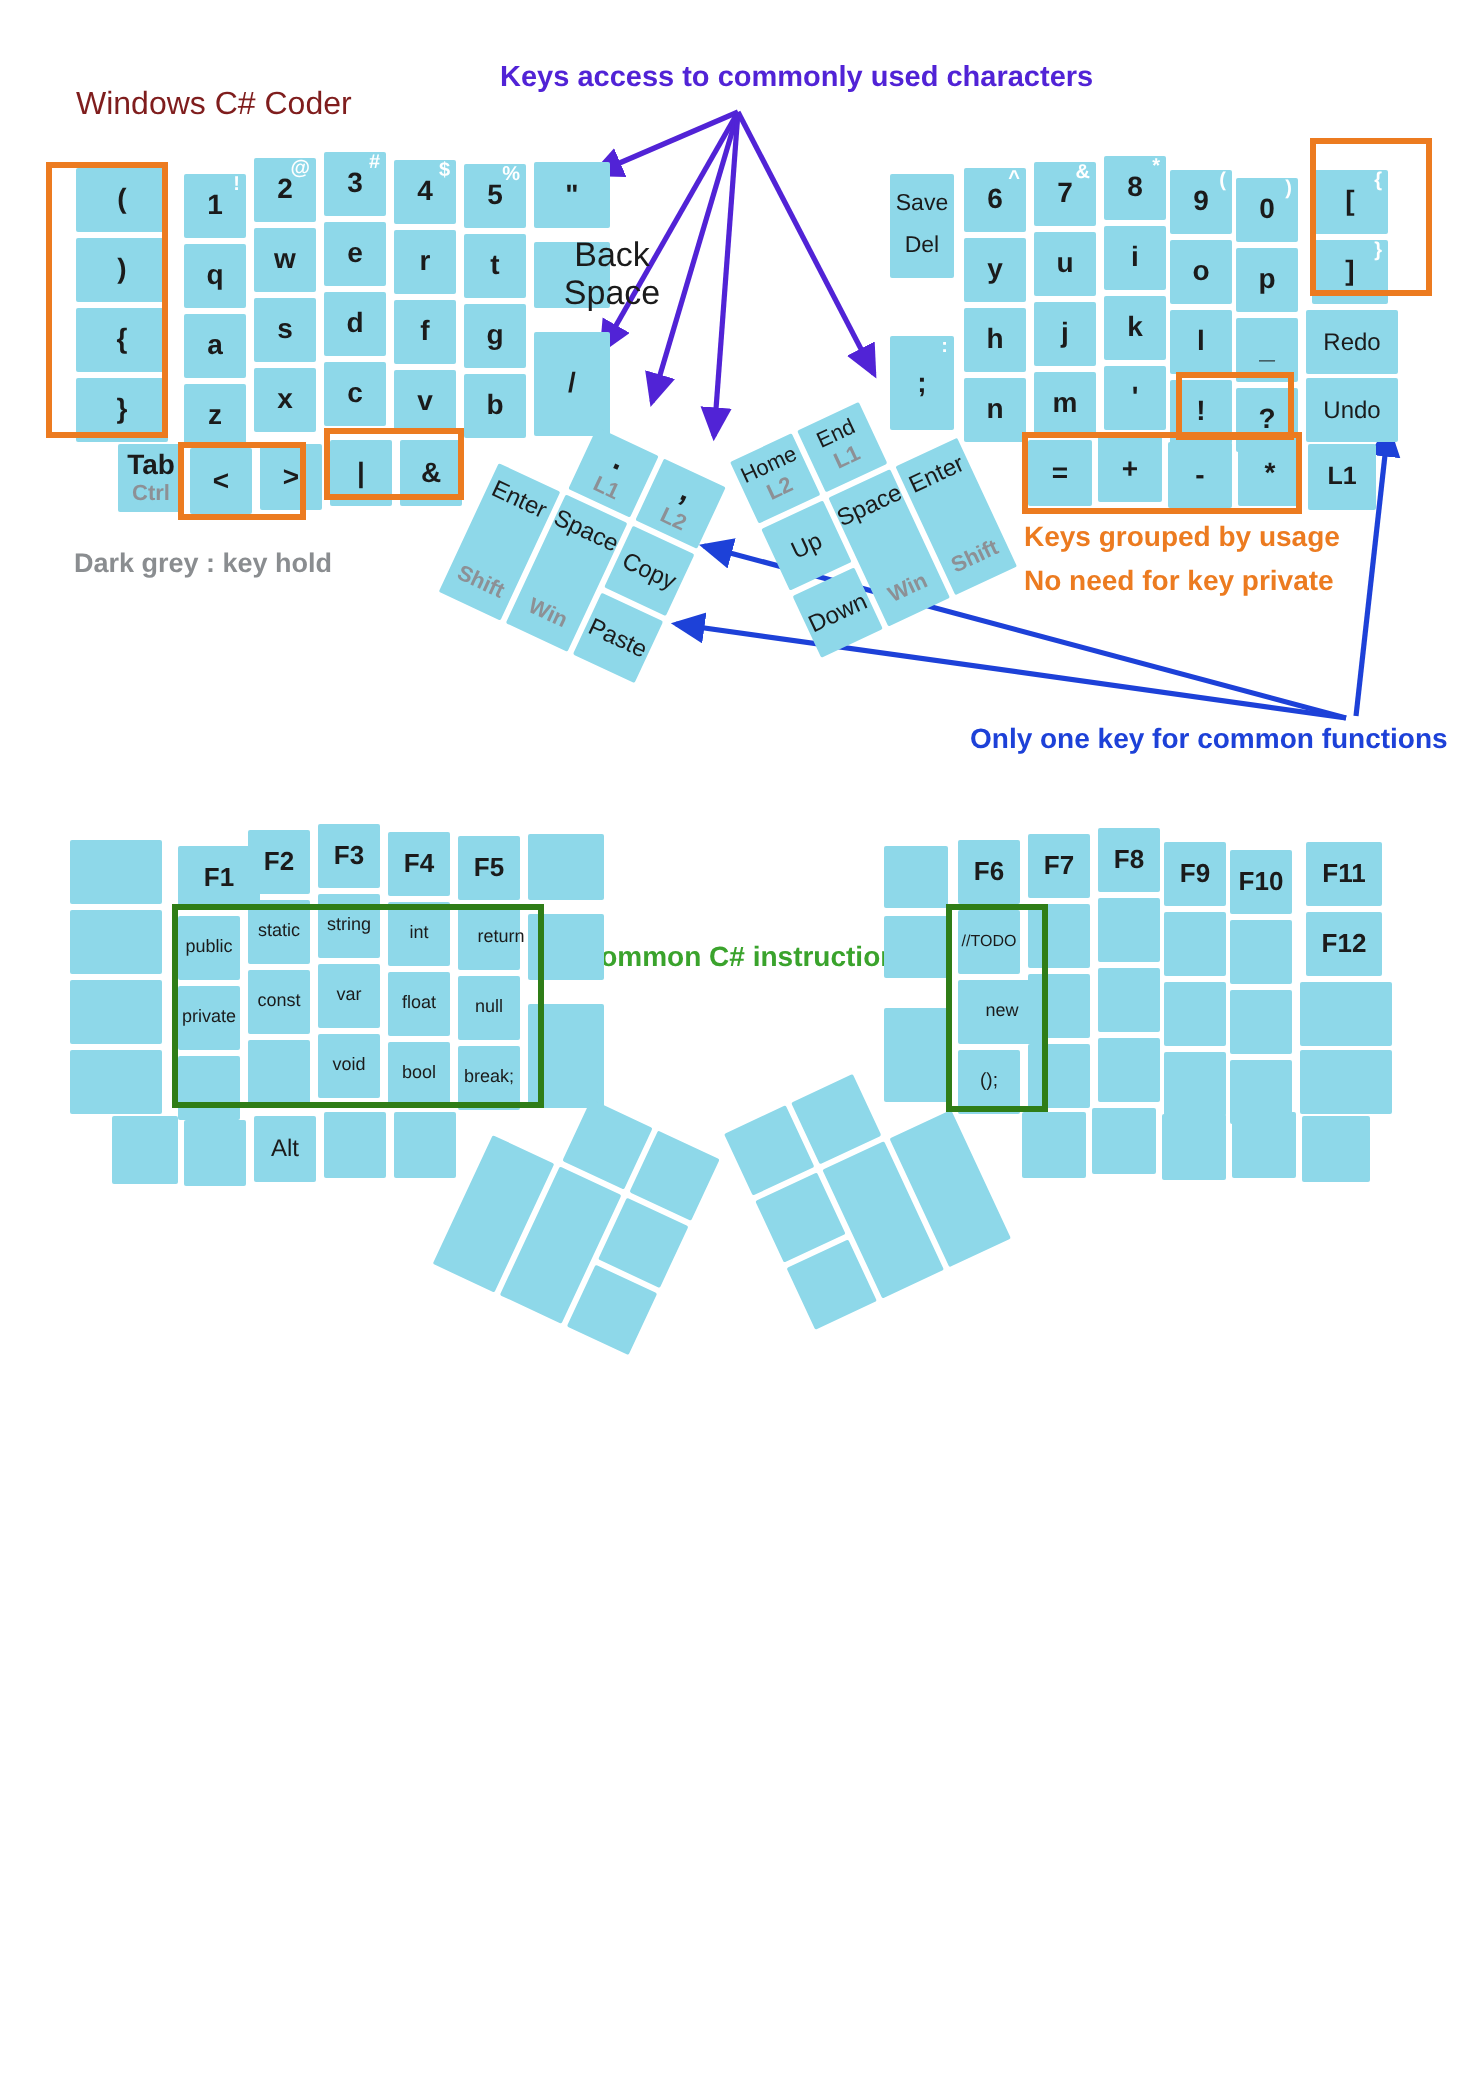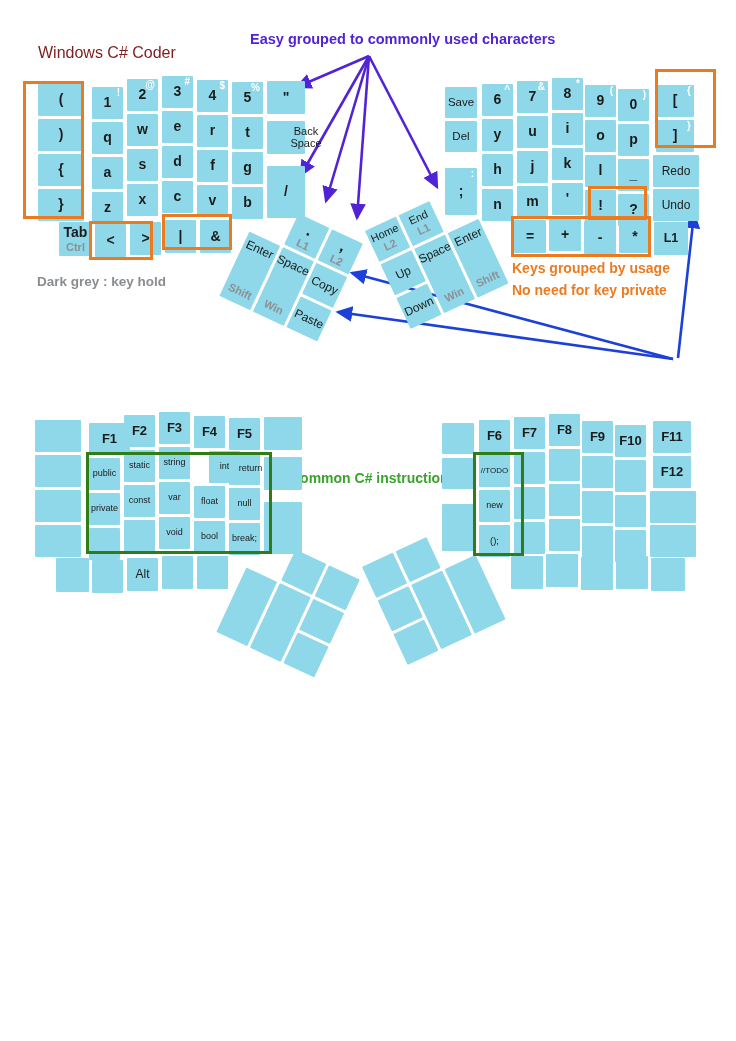--- a/index.html
+++ b/index.html
@@ -36,24 +36,25 @@
   #note-common  { left:290px; top:470px; font-size:14px; color:var(--green-text); }
 
   #arrows { position:absolute; left:0; top:0; pointer-events:none; }
 </style>
 </head>
 <body>
 
 <div id="canvas">
   <div class="title" id="title1">Windows C# Coder</div>
 
-  <div class="note" id="note-easy">Easy grouped to commonly used characters</div>
+  <div class="note" id="note-easy">Keys access to commonly used characters</div>
   <div class="note" id="note-dark">Dark grey : key hold</div>
   <div class="note" id="note-group1">Keys grouped by usage</div>
   <div class="note" id="note-group2">No need for key private</div>
+  <div class="note" id="note-onekey">Only one key for common functions</div>
   <div class="note" id="note-common">Common C# instructions</div>
 
   <svg id="arrows" width="736" height="1041" viewBox="0 0 736 1041">
       <defs>
         <marker id="ah-purple" markerWidth="7" markerHeight="7" refX="5.5" refY="3" orient="auto">
           <path d="M0,0 L6.5,3 L0,6 Z" fill="#5123d6"></path>
         </marker>
         <marker id="ah-blue" markerWidth="7" markerHeight="7" refX="5.5" refY="3" orient="auto">
           <path d="M0,0 L6.5,3 L0,6 Z" fill="#1d41d8"></path>
         </marker>
@@ -142,21 +143,21 @@
     <div class="key" style="left: 232px; top: 152px; width: 31px; height: 32px;">
       <span class="main">g</span>
     </div>
     <div class="key" style="left: 232px; top: 187px; width: 31px; height: 32px;">
       <span class="main">b</span>
     </div>
     <div class="key" style="left: 267px; top: 81px; width: 38px; height: 33px;">
       <span class="main">"</span>
     </div>
     <div class="key" style="left: 267px; top: 121px; width: 38px; height: 33px;">
-      <span class="main reg" style="font-size: 11px; margin-left: 40px;">Back Space</span>
+      <span class="main reg" style="font-size: 17px; margin-left: 40px;">Back Space</span>
     </div>
     <div class="key" style="left: 267px; top: 166px; width: 38px; height: 52px;">
       <span class="main">/</span>
     </div>
     <div class="key" style="left: 59px; top: 222px; width: 33px; height: 34px;">
       <span class="main">Tab</span>
       <span class="sub">Ctrl</span>
     </div>
     <div class="key" style="left: 95px; top: 224px; width: 31px; height: 33px;">
       <span class="main">&lt;</span>
@@ -166,21 +167,21 @@
     </div>
     <div class="key" style="left: 165px; top: 220px; width: 31px; height: 33px;">
       <span class="main">|</span>
     </div>
     <div class="key" style="left: 200px; top: 220px; width: 31px; height: 33px;">
       <span class="main">&amp;</span>
     </div>
     <div class="key" style="left: 445px; top: 87px; width: 32px; height: 31px;">
       <span class="main reg" style="font-size: 11.5px;">Save</span>
     </div>
-    <div class="key" style="left: 445px; top: 121px; width: 32px; height: 31px;">
+    <div class="key" style="left: 445px; top: 108px; width: 32px; height: 31px;">
       <span class="main reg" style="font-size: 11.5px;">Del</span>
     </div>
     <div class="key" style="left: 445px; top: 168px; width: 32px; height: 47px;">
       <span class="sup">:</span>
       <span class="main">;</span>
     </div>
     <div class="key" style="left: 482px; top: 84px; width: 31px; height: 32px;">
       <span class="sup">^</span>
       <span class="main">6</span>
     </div>
@@ -306,21 +307,21 @@
     </div>
     <div class="key" style="left: 159px; top: 482px; width: 31px; height: 32px;">
       <span class="main reg" style="font-size: 9px;">var</span>
     </div>
     <div class="key" style="left: 159px; top: 517px; width: 31px; height: 32px;">
       <span class="main reg" style="font-size: 9px;">void</span>
     </div>
     <div class="key" style="left: 194px; top: 416px; width: 31px; height: 32px;">
       <span class="main" style="font-size: 13px;">F4</span>
     </div>
-    <div class="key" style="left: 194px; top: 451px; width: 31px; height: 32px; margin-left: 15px;">
+    <div class="key" style="left: 194px; top: 451px; width: 31px; height: 32px;">
       <span class="main reg" style="font-size: 9px;">int</span>
     </div>
     <div class="key" style="left: 194px; top: 486px; width: 31px; height: 32px;">
       <span class="main reg" style="font-size: 9px;">float</span>
     </div>
     <div class="key" style="left: 194px; top: 521px; width: 31px; height: 32px;">
       <span class="main reg" style="font-size: 9px;">bool</span>
     </div>
     <div class="key" style="left: 229px; top: 418px; width: 31px; height: 32px;">
       <span class="main" style="font-size: 13px;">F5</span>
@@ -346,21 +347,21 @@
     <div class="key" style="left: 197px; top: 556px; width: 31px; height: 33px;"></div>
     <div class="key" style="left: 442px; top: 423px; width: 32px; height: 31px;"></div>
     <div class="key" style="left: 442px; top: 458px; width: 32px; height: 31px;"></div>
     <div class="key" style="left: 442px; top: 504px; width: 32px; height: 47px;"></div>
     <div class="key" style="left: 479px; top: 420px; width: 31px; height: 32px;">
       <span class="main" style="font-size: 13px;">F6</span>
     </div>
     <div class="key" style="left: 479px; top: 455px; width: 31px; height: 32px;">
       <span class="main reg" style="font-size: 8px;">//TODO</span>
     </div>
-    <div class="key" style="left: 479px; top: 490px; width: 31px; height: 32px;">
+    <div class="key" style="left: 479px; top: 490px; width: 44px; height: 32px;">
       <span class="main reg" style="font-size: 9px;">new</span>
     </div>
     <div class="key" style="left: 479px; top: 525px; width: 31px; height: 32px;">
       <span class="main reg" style="font-size: 9.5px;">();</span>
     </div>
     <div class="key" style="left: 514px; top: 417px; width: 31px; height: 32px;">
       <span class="main" style="font-size: 13px;">F7</span>
     </div>
     <div class="key" style="left: 514px; top: 452px; width: 31px; height: 32px;"></div>
     <div class="key" style="left: 514px; top: 487px; width: 31px; height: 32px;"></div>

